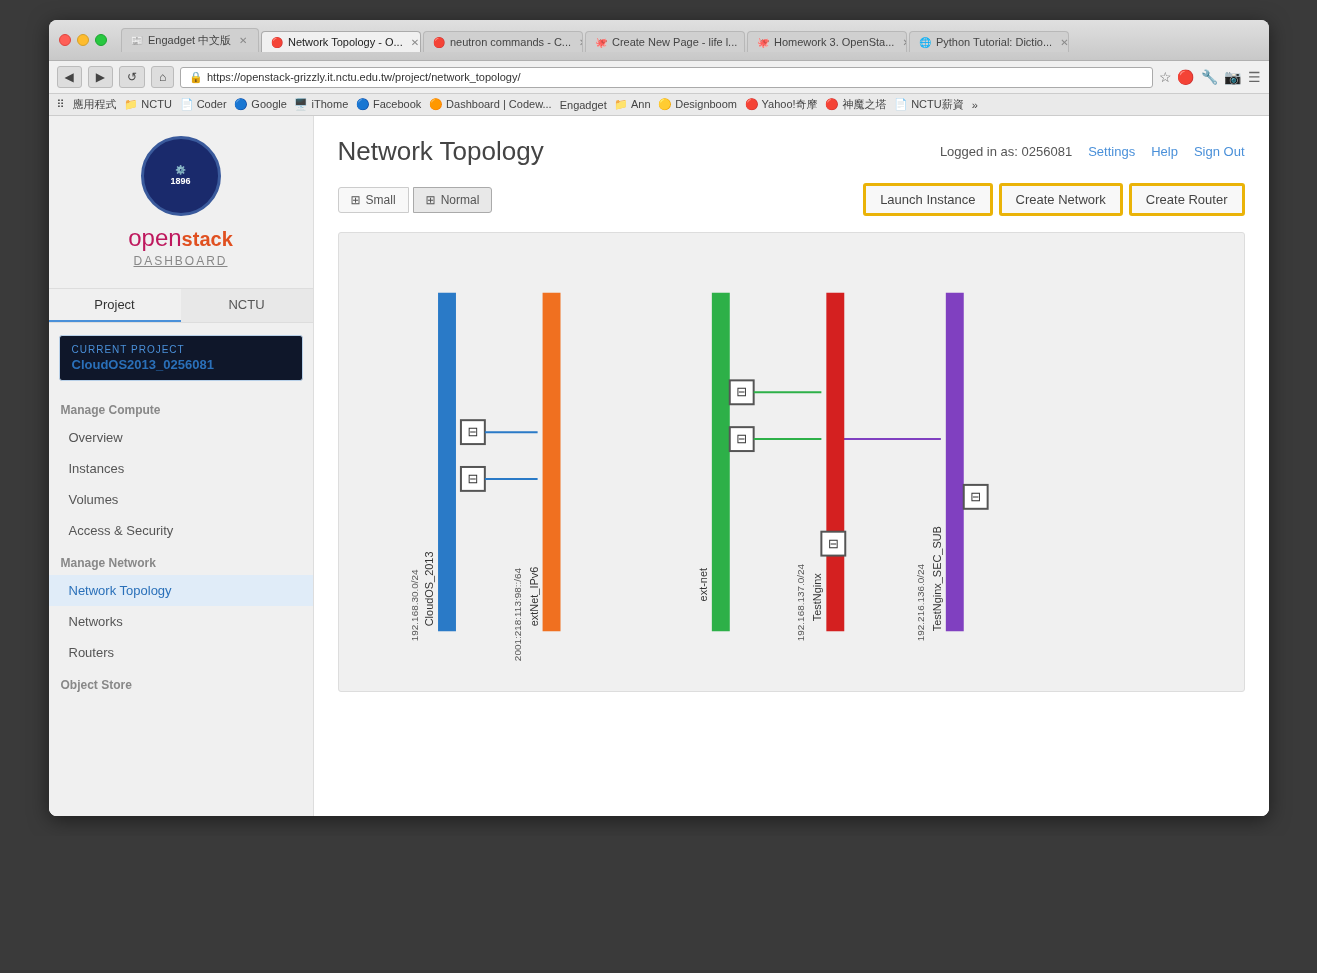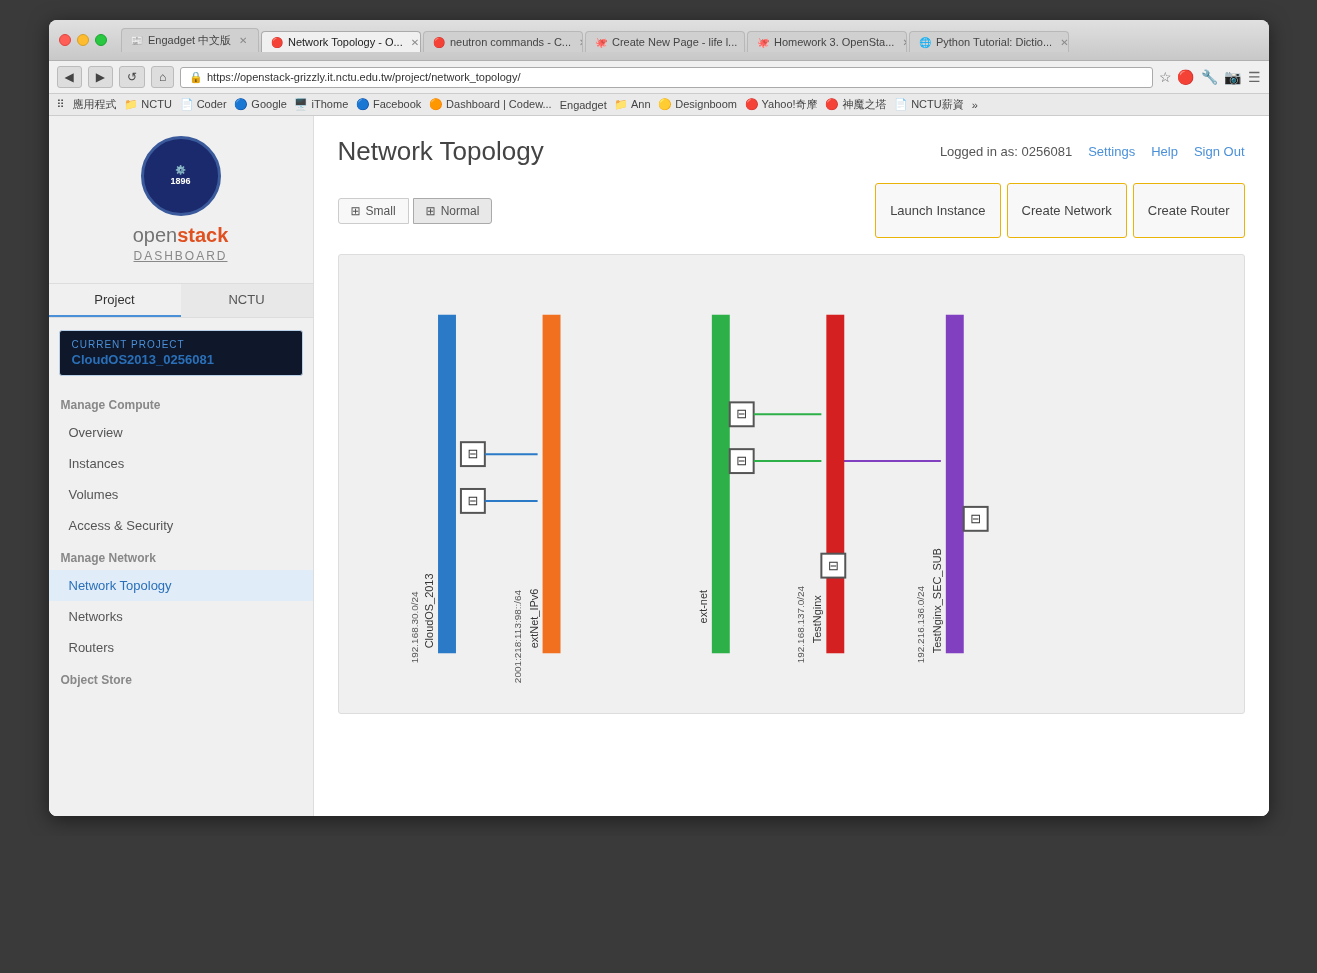--- a/index.html
+++ b/index.html
@@ -258,22 +258,22 @@
       color: #555;
       display: flex;
       align-items: center;
       gap: 5px;
     }
     .view-btn:first-child { border-radius: 3px 0 0 3px; }
     .view-btn:last-child { border-radius: 0 3px 3px 0; }
     .view-btn.active { background: #e8e8e8; border-color: #aaa; }
     .action-btns { display: flex; gap: 6px; }
     .action-btn {
-      padding: 19px 14px;
-      border: 1px solid #eab308;
+      padding: 6px 14px;
+      border: 3px solid #eab308;
       background: #f8f8f8;
       cursor: pointer;
       font-size: 13px;
       color: #444;
       border-radius: 3px;
     }
 
     
     .topology-canvas {
       background: #f0f0f0;
@@ -373,21 +373,21 @@
 
     <div class="sidebar">
       <div class="sidebar-logo">
         <div class="logo-circle">
           <div>
             <div style="font-size:9px;">⚙️</div>
             <div style="font-size:9px;">1896</div>
           </div>
         </div>
         <div style="margin-top:4px;">
-          <span style="font-size:20px;color:#737373;font-weight:300;">open</span><span style="font-size:20px;color:#e05020;font-weight:bold;">stack</span>
+          <span style="font-size:24px;color:#be185d;font-weight:300;">open</span><span style="font-size:20px;color:#e05020;font-weight:bold;">stack</span>
         </div>
         <div class="logo-sub">DASHBOARD</div>
       </div>
 
       <div class="sidebar-tabs">
         <button class="sidebar-tab active">Project</button>
         <button class="sidebar-tab">NCTU</button>
       </div>
 
       <div class="current-project">

